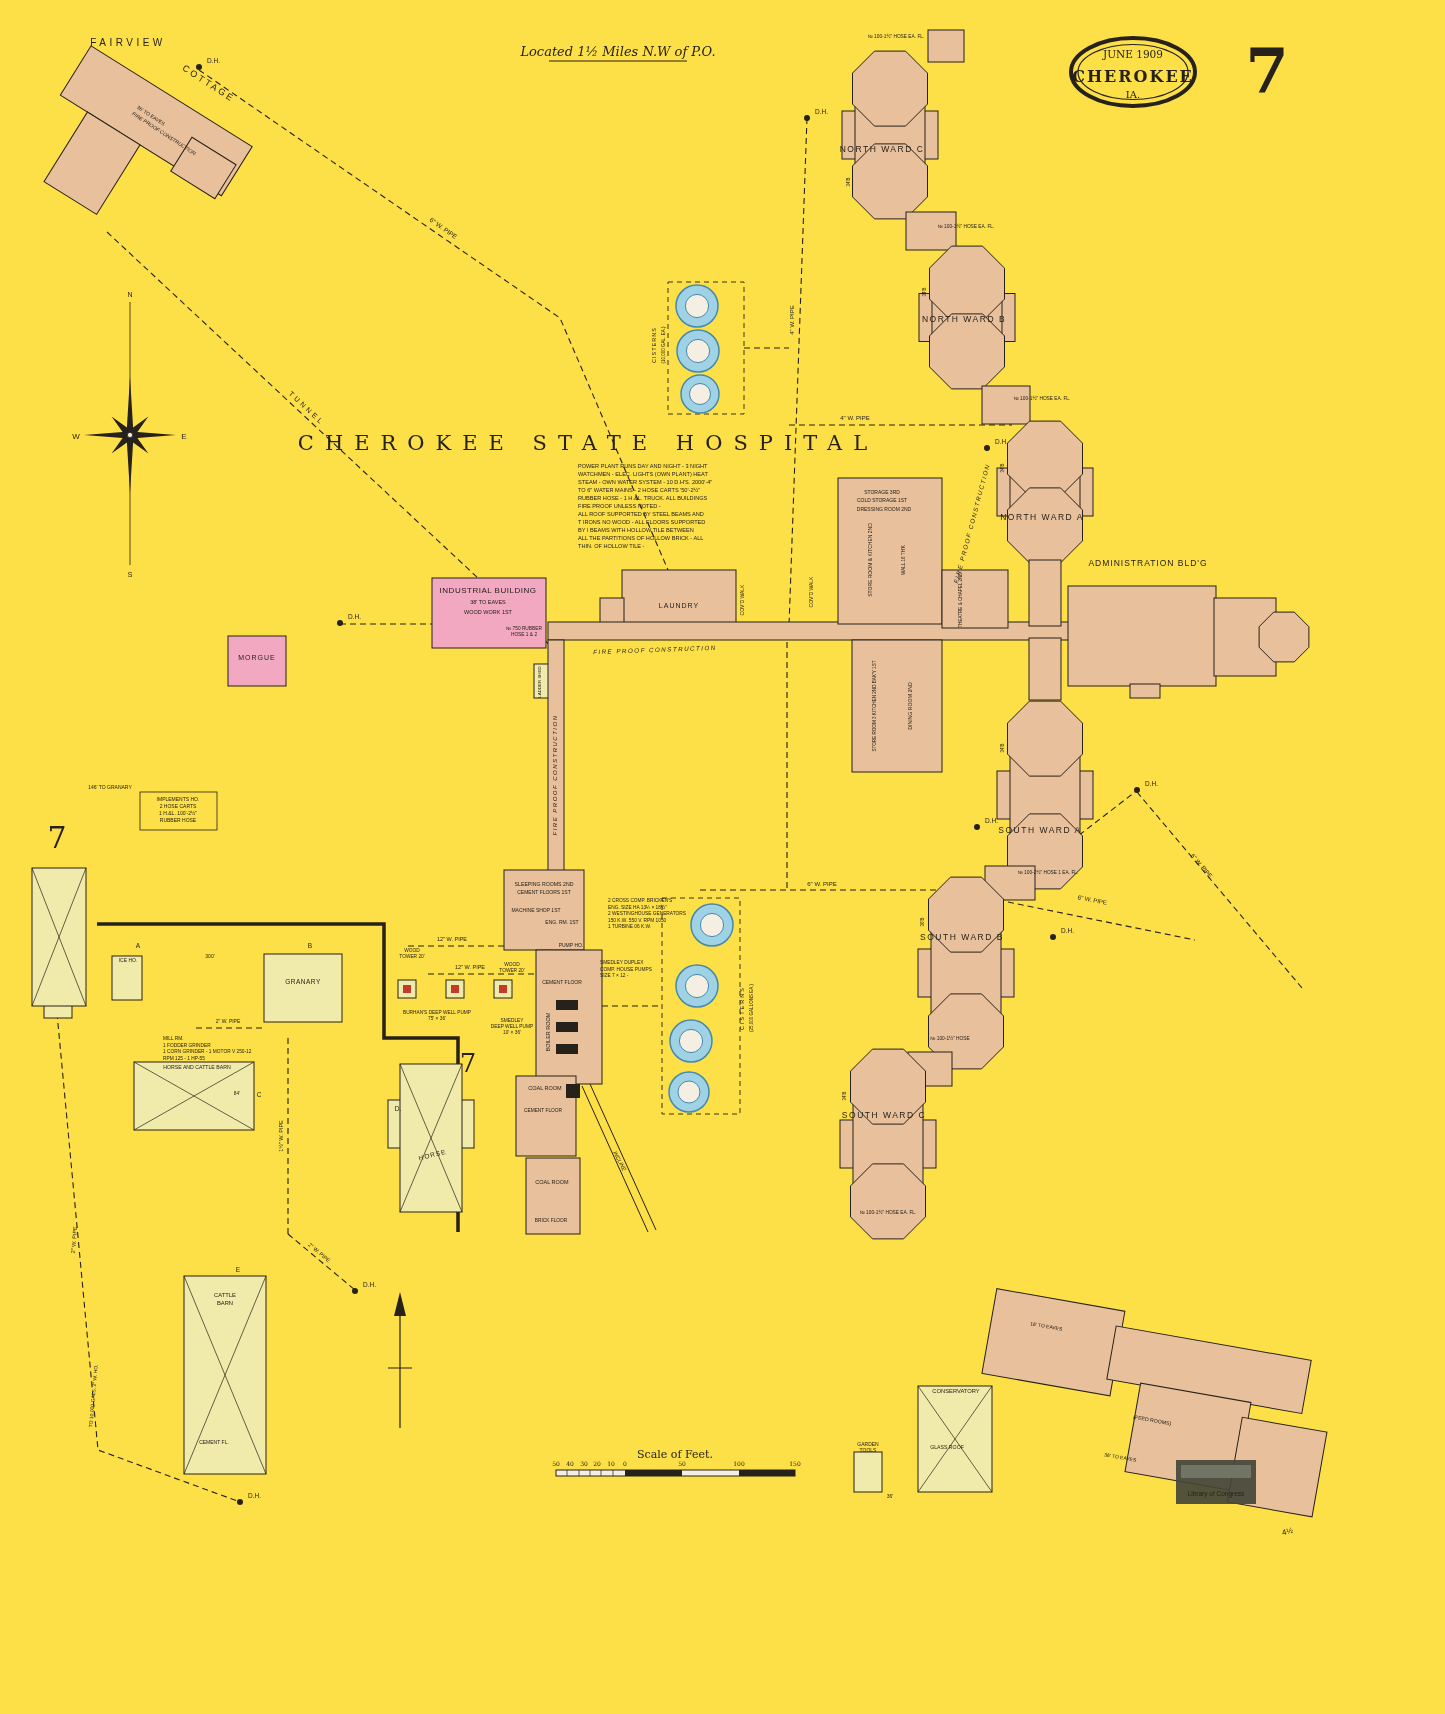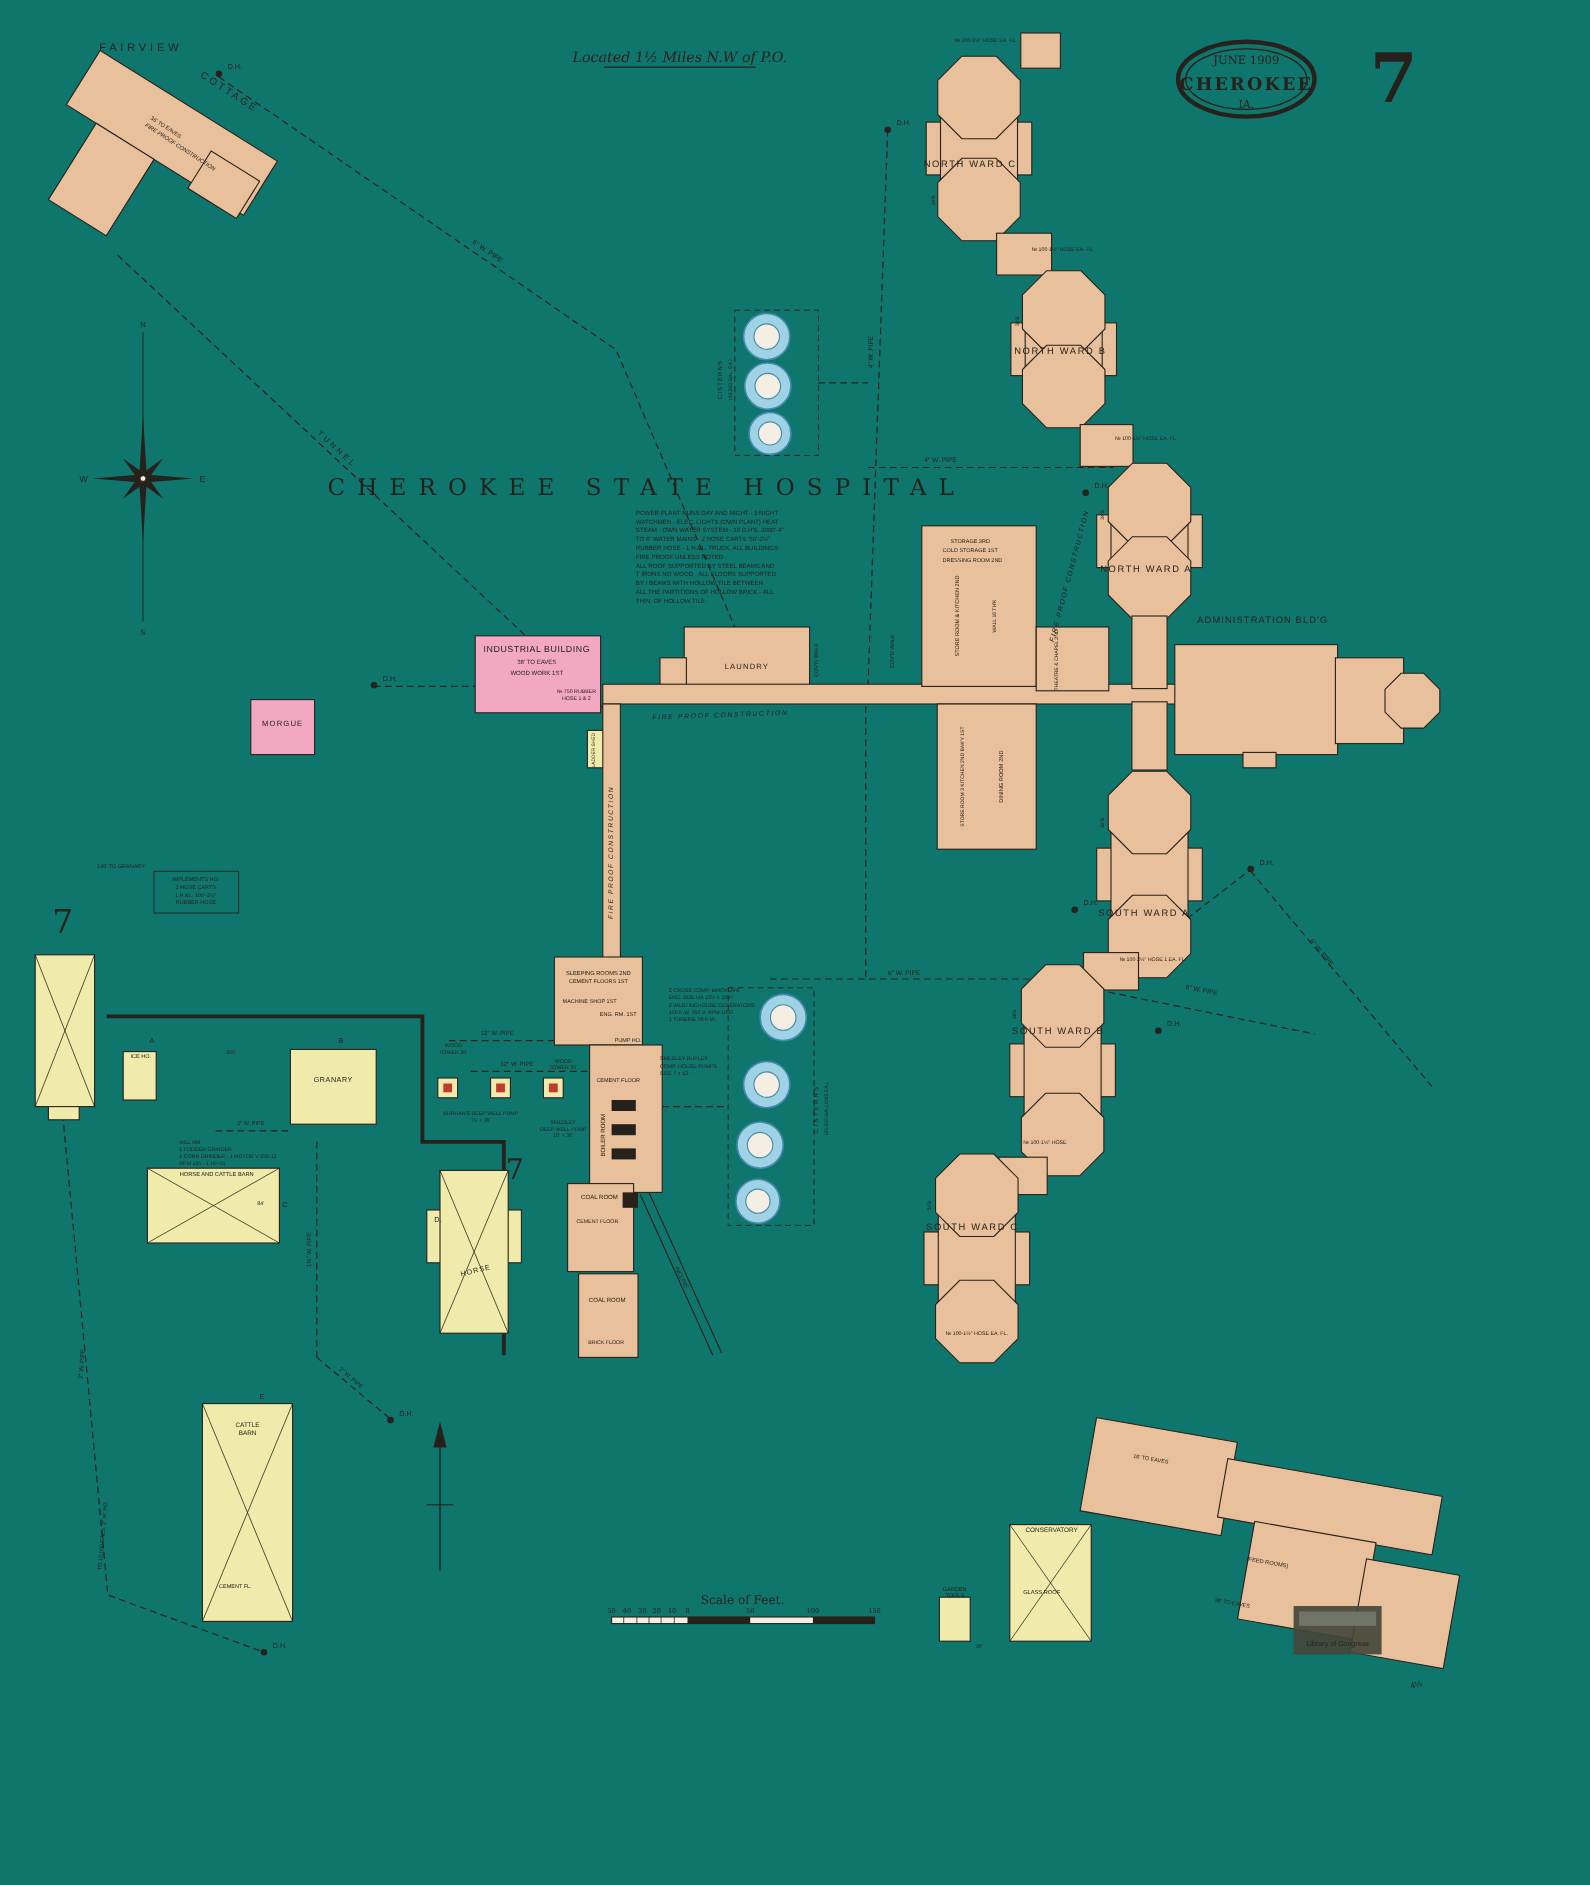--- a/index.html
+++ b/index.html
@@ -1,16 +1,16 @@
 <!DOCTYPE html>
 <html><head>
 <meta charset="utf-8">
 <style>
   html,body{margin:0;padding:0;background:#ffffff;}
-  .sheet{position:relative;width:1445px;height:1714px;background:#0f766e;overflow:hidden;}
+  .sheet{position:relative;width:1445px;height:1714px;background:#fde047;overflow:hidden;}
   svg{position:absolute;inset:0;}
   text{fill:#26211a;}
 </style>
 </head>
 <body>
 
 <div class="sheet">
 <svg id="map" viewBox="0 0 1445 1714" width="1445" height="1714" style="font-family:&quot;Liberation Sans&quot;, sans-serif">
 
   <g id="layer-pipes">

